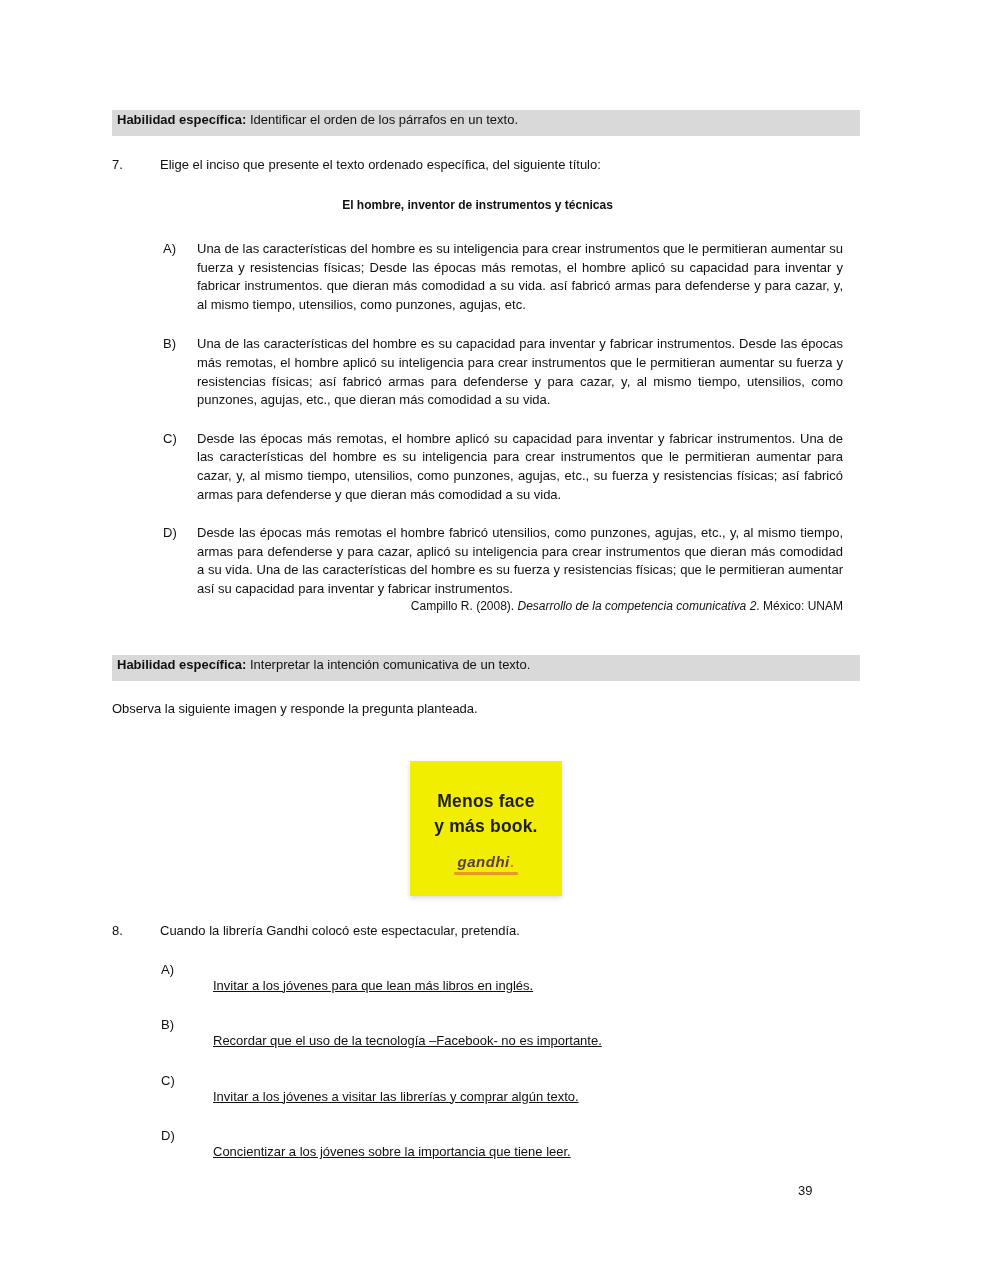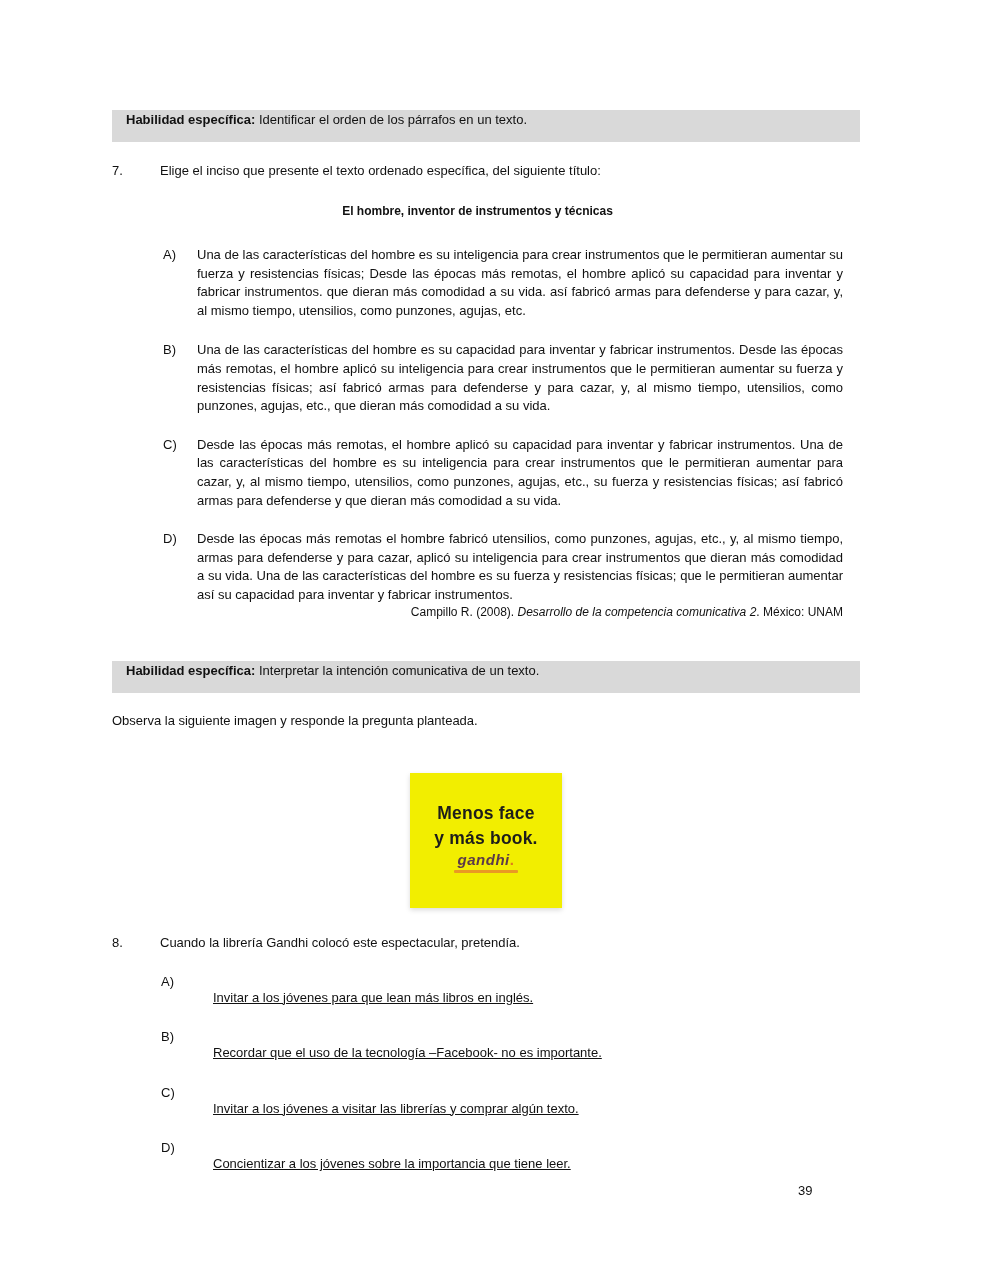--- a/index.html
+++ b/index.html
@@ -12,24 +12,24 @@
     overflow: hidden;
   }
   .content {
     position: absolute;
     left: 112px; top: 0;
     width: 748px;
   }
   .section-bar {
     margin-top: 0;
     background: #d9d9d9;
-    height: 32px;
+    height: 26px;
     line-height: 19px;
     font-size: 13px;
-    padding-left: 14px;
+    padding-left: 5px;
     box-sizing: border-box;
     white-space: nowrap;
   }
   .section-bar .bar-label { font-weight: bold; }
   #bar1 { margin-top: 110px; }
   .q-row {
     display: flex;
     font-size: 13px;
     line-height: 16px;
   }
@@ -85,21 +85,21 @@
     padding-top: 28px;
   }
   .ad-line {
     font-weight: bold;
     font-size: 17.5px;
     line-height: 25px;
     color: #1d1d1b;
     letter-spacing: 0.2px;
   }
   .gandhi-logo {
-    margin-top: 1px;
+    margin-top: 15px;
     font-weight: bold;
     font-style: italic;
     font-size: 15px;
     line-height: 15px;
     color: #5c3a49;
     letter-spacing: 0.5px;
   }
   .gandhi-logo .dot { color: #e07b1a; font-style: normal; }
   .gandhi-tagline {
     width: 64px; height: 3px;

